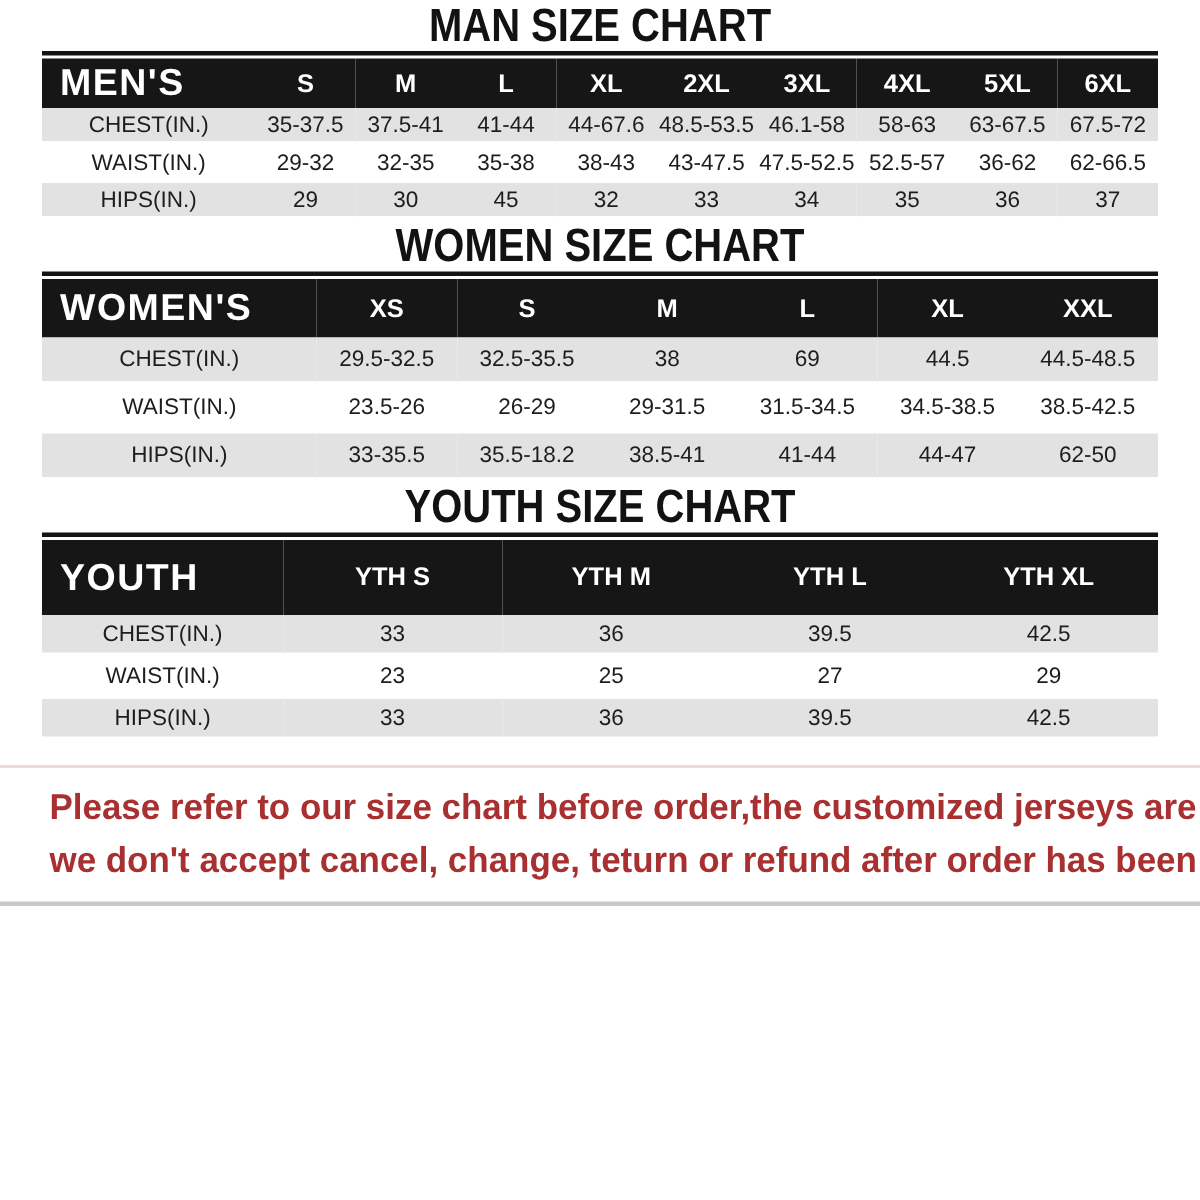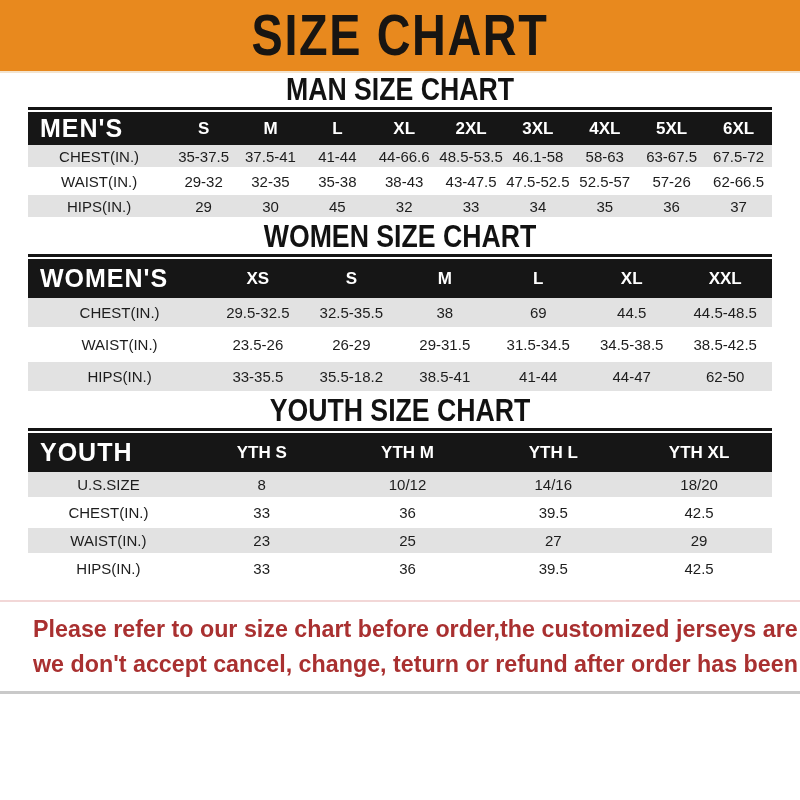--- a/index.html
+++ b/index.html
@@ -83,21 +83,21 @@
     border-bottom: 3px solid #ffffff;
     padding: 0;
   }
   table.size-table tbody tr:nth-child(odd)  { background: #E2E2E2; }
   table.size-table tbody tr:nth-child(even) { background: #ffffff; }
 
   .table-men   thead tr { height: 33px; }
   .table-men   tbody td { height: 22px; }
   .table-women thead tr { height: 39px; }
   .table-women tbody td { height: 29px; }
-  .table-youth thead tr { height: 39px; }
+  .table-youth thead tr { height: 50px; }
   .table-youth tbody td { height: 25px; }
 
   .table-men   th.corner, .table-men   td.row-label { width: 17.5%; }
   .table-women th.corner, .table-women td.row-label { width: 23%; }
   .table-youth th.corner, .table-youth td.row-label { width: 20%; }
 
   
   .disclaimer {
     margin-top: 16px;
     border-top: 2px solid #f2d7d7;
@@ -113,23 +113,20 @@
     transform: scaleX(0.97);
     transform-origin: left center;
     white-space: nowrap;
   }
 </style>
 </head>
 <body>
 
 <div class="page">
 
-  <header class="banner">
-    <h1>SIZE CHART</h1>
-  </header>
 
   <section>
     <h2 class="section-heading heading-men">MAN SIZE CHART</h2>
     <div class="table-wrap">
       <table class="size-table table-men">
           <thead>
             <tr>
               <th class="corner">MEN'S</th>
               <th>S</th>
               <th>M</th>
@@ -141,37 +138,37 @@
               <th>5XL</th>
               <th>6XL</th>
             </tr>
           </thead>
           <tbody>
             <tr>
               <td class="row-label">CHEST(IN.)</td>
               <td>35-37.5</td>
               <td>37.5-41</td>
               <td>41-44</td>
-              <td>44-66.6</td>
+              <td>44-67.6</td>
               <td>48.5-53.5</td>
               <td>46.1-58</td>
               <td>58-63</td>
               <td>63-67.5</td>
               <td>67.5-72</td>
             </tr>
             <tr>
               <td class="row-label">WAIST(IN.)</td>
               <td>29-32</td>
               <td>32-35</td>
               <td>35-38</td>
               <td>38-43</td>
               <td>43-47.5</td>
               <td>47.5-52.5</td>
               <td>52.5-57</td>
-              <td>57-26</td>
+              <td>36-62</td>
               <td>62-66.5</td>
             </tr>
             <tr>
               <td class="row-label">HIPS(IN.)</td>
               <td>29</td>
               <td>30</td>
               <td>45</td>
               <td>32</td>
               <td>33</td>
               <td>34</td>
@@ -240,27 +237,20 @@
             <tr>
               <th class="corner">YOUTH</th>
               <th>YTH S</th>
               <th>YTH M</th>
               <th>YTH L</th>
               <th>YTH XL</th>
             </tr>
           </thead>
           <tbody>
             <tr>
-              <td class="row-label">U.S.SIZE</td>
-              <td>8</td>
-              <td>10/12</td>
-              <td>14/16</td>
-              <td>18/20</td>
-            </tr>
-            <tr>
               <td class="row-label">CHEST(IN.)</td>
               <td>33</td>
               <td>36</td>
               <td>39.5</td>
               <td>42.5</td>
             </tr>
             <tr>
               <td class="row-label">WAIST(IN.)</td>
               <td>23</td>
               <td>25</td>

